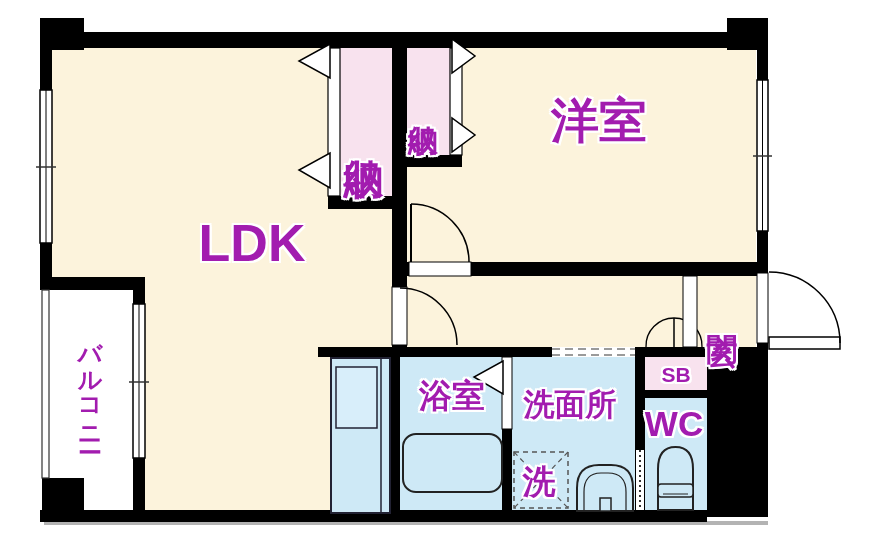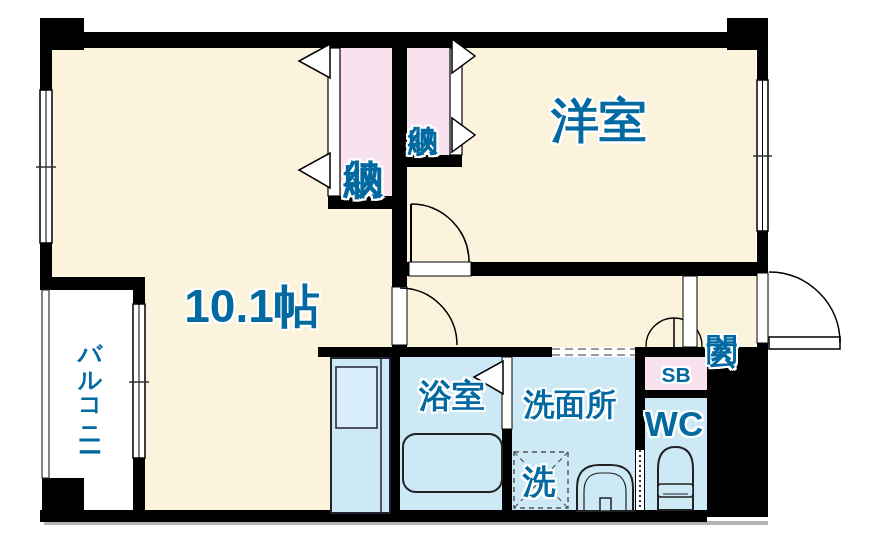--- a/index.html
+++ b/index.html
@@ -15,21 +15,21 @@
   .wall{background:var(--wall);}
   .fill.room{background:var(--room);}
   .fill.closet{background:var(--closet);}
   .fill.wet{background:var(--wet);}
   .fill.balc{background:var(--balcony);}
   .fill.blk{background:var(--wall);}
   .fill.shadow{background:#b3b3b3;}
   svg.overlay{position:absolute;left:0;top:0;z-index:30;}
   .lbl{
     position:absolute;z-index:40;transform:translate(-50%,-50%);
-    color:#0369a1;font-weight:600;line-height:1;white-space:nowrap;
+    color:#a21caf;font-weight:600;line-height:1;white-space:nowrap;
     text-shadow:-2px -2px 0 #fff,2px -2px 0 #fff,-2px 2px 0 #fff,2px 2px 0 #fff,
                  0 -2px 0 #fff,0 2px 0 #fff,-2px 0 0 #fff,2px 0 0 #fff;
     pointer-events:none;
   }
   .v{writing-mode:vertical-rl;text-orientation:upright;letter-spacing:1px;}
   .z1{z-index:10}.z2{z-index:20}
 </style>
 </head>
 <body>
 
@@ -164,21 +164,21 @@
       <rect x="600" y="498" width="11" height="13" fill="#CEE9F6" stroke="#222" stroke-width="1.5"></rect>
     </g>
 
     <g>
       <path d="M 658 510 L 658 469 Q 658 447 675.5 447 Q 693 447 693 469 L 693 510 Z" fill="#CEE9F6" stroke="#222" stroke-width="2"></path>
       <rect x="658" y="484" width="35" height="13" rx="3" fill="#CEE9F6" stroke="#222" stroke-width="1.5"></rect>
       <line x1="663" y1="494" x2="688" y2="494" stroke="#222" stroke-width="1"></line>
     </g>
   </svg>
 
-  <div class="lbl" style="left:252px;top:306px;font-size:46px">10.1帖</div>
+  <div class="lbl" style="left:252px;top:243px;font-size:52px">LDK</div>
   <div class="lbl" style="left:599px;top:121px;font-size:48px">洋室</div>
   <div class="lbl v" style="left:364px;top:128px;font-size:40px">収納</div>
   <div class="lbl v" style="left:423px;top:102px;font-size:30px">収納</div>
   <div class="lbl v" style="left:90px;top:384px;font-size:24px">バルコニー</div>
   <div class="lbl" style="left:570px;top:404px;font-size:31px">洗面所</div>
   <div class="lbl" style="left:452px;top:395px;font-size:33px">浴室</div>
   <div class="lbl" style="left:539px;top:481px;font-size:33px">洗</div>
   <div class="lbl" style="left:674px;top:423px;font-size:35px">WC</div>
   <div class="lbl" style="left:676px;top:374px;font-size:21px">SB</div>
   <div class="lbl v" style="left:722px;top:311px;font-size:31px">玄関</div>

